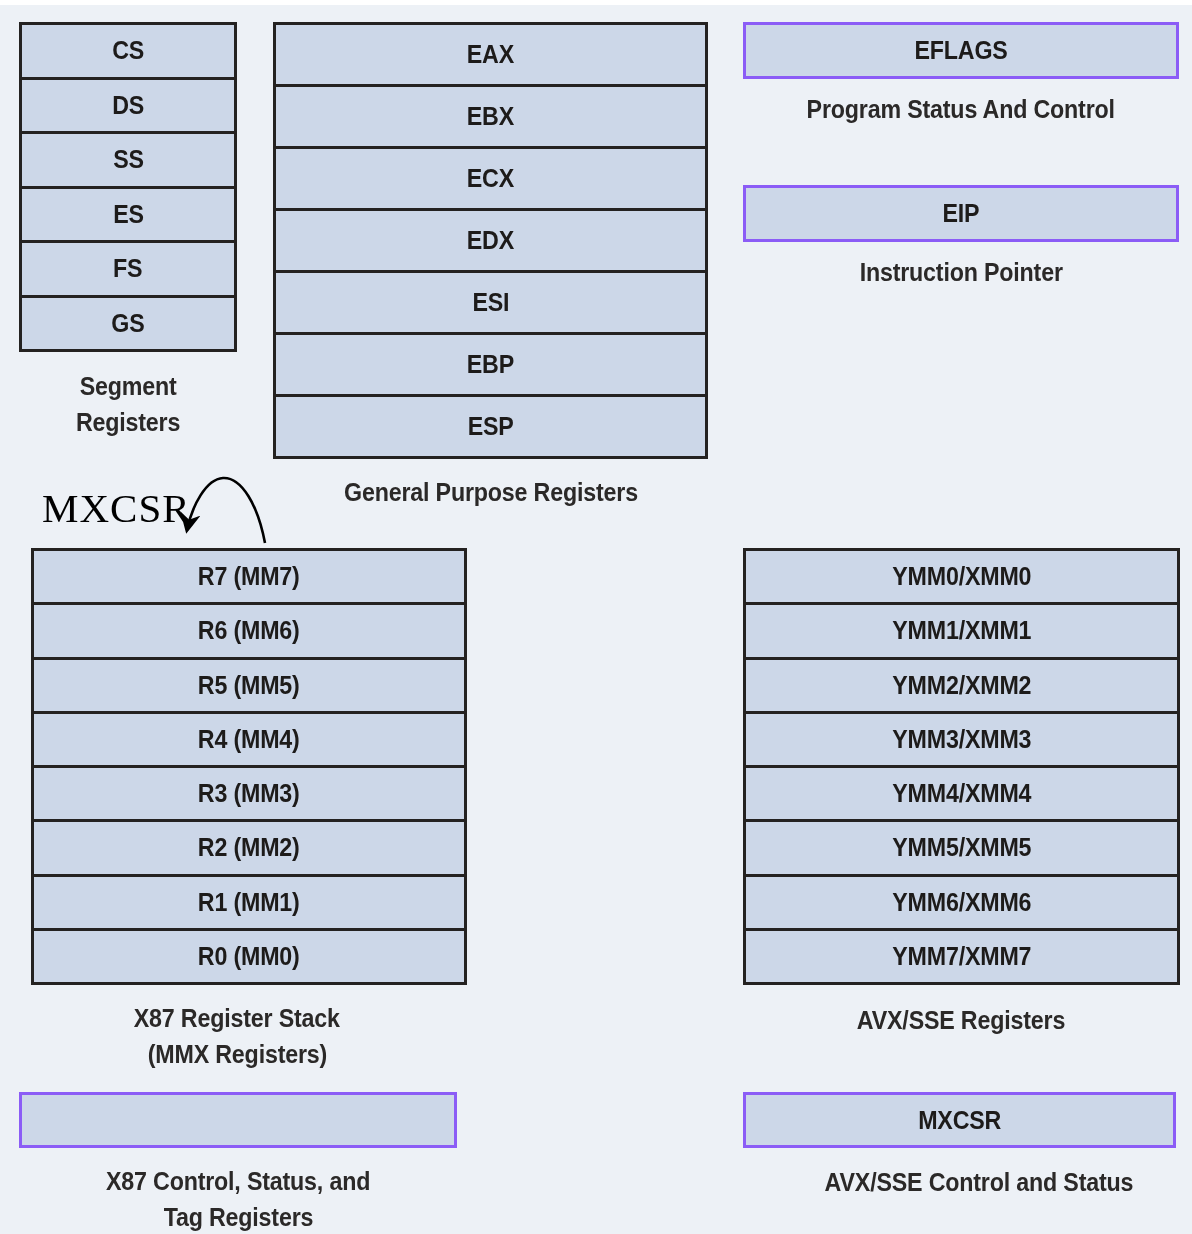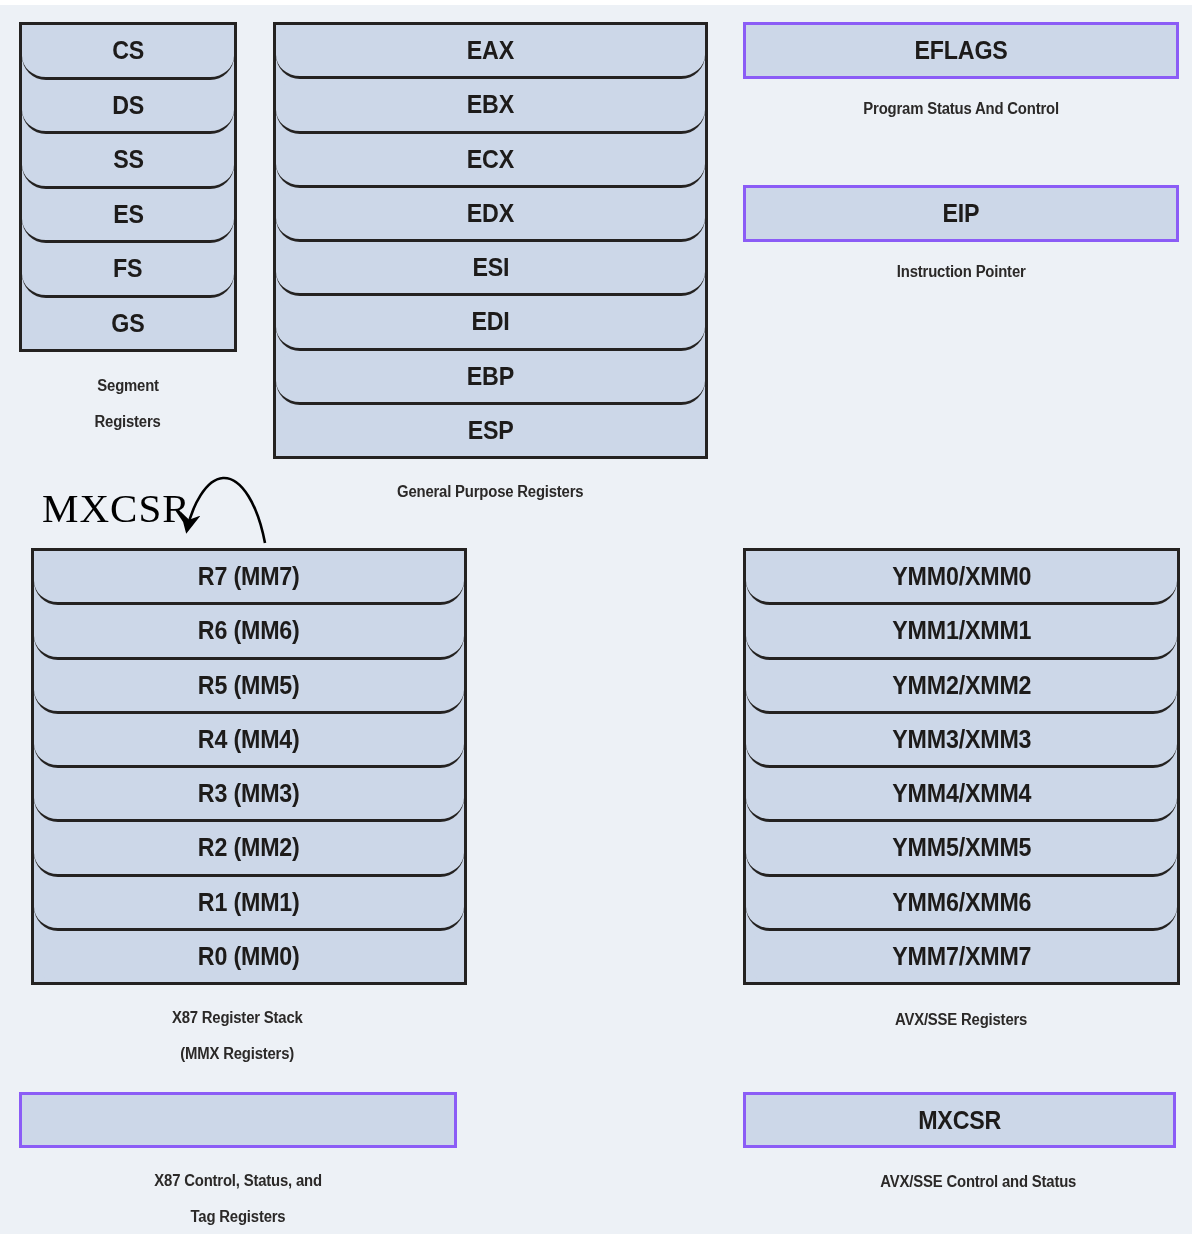--- a/index.html
+++ b/index.html
@@ -27,21 +27,20 @@
     background:#ccd7e8;
     box-sizing:border-box;
   }
   .cell{
     flex:1;
     display:flex;
     align-items:center;
     justify-content:center;
     border-bottom:3px solid #242221;
     background:#ccd7e8;
-    border-radius:24px;
   }
   .cell:last-child{border-bottom:none;}
   .regtext{
     font-size:25px;
     font-weight:700;
     color:#1d1b1a;
     display:inline-block;
     transform:scaleX(0.93);
     letter-spacing:-0.2px;
     white-space:nowrap;
@@ -53,21 +52,21 @@
     background:#ccd7e8;
     box-sizing:border-box;
     display:flex;
     align-items:center;
     justify-content:center;
   }
   
   .caption{
     position:absolute;
     text-align:center;
-    font-size:16px;
+    font-size:25px;
     font-weight:700;
     color:#2b2928;
     line-height:36px;
     letter-spacing:-0.2px;
   }
   .caption .inner{
     display:inline-block;
     transform:scaleX(0.93);
     white-space:nowrap;
   }
@@ -127,23 +126,20 @@
         <span class="regtext">EBX</span>
       </div>
     <div class="cell">
         <span class="regtext">ECX</span>
       </div>
     <div class="cell">
         <span class="regtext">EDX</span>
       </div>
     <div class="cell">
         <span class="regtext">ESI</span>
-      </div>
-    <div class="cell">
-        <span class="regtext">EDI</span>
       </div>
     <div class="cell">
         <span class="regtext">EBP</span>
       </div>
     <div class="cell">
         <span class="regtext">ESP</span>
       </div>
   </div>
   <div class="caption" style="left:273px;top:474px;width:435px;">
     <span class="inner">General Purpose Registers</span>

